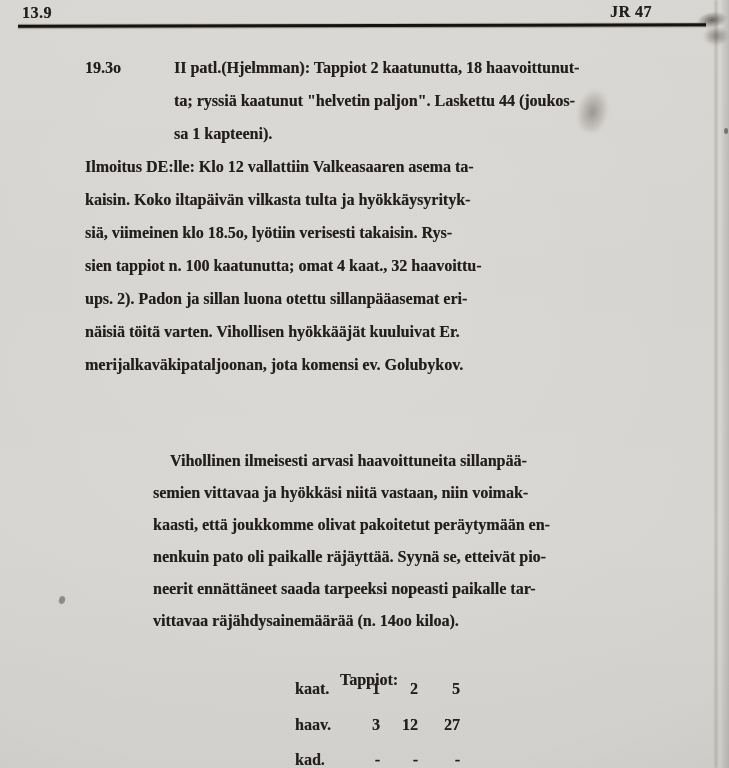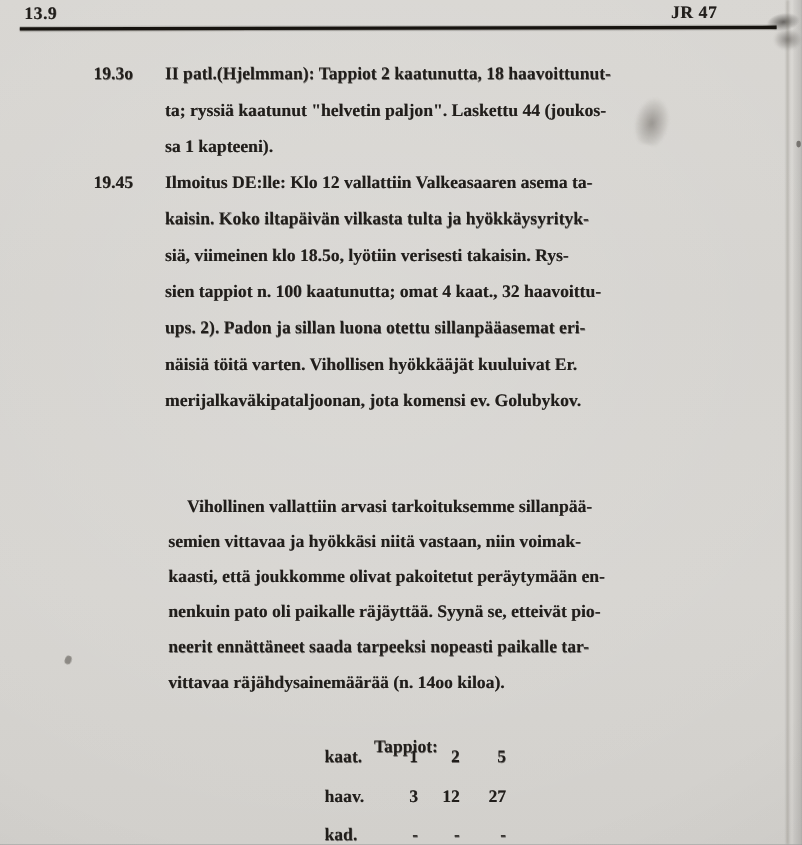--- a/index.html
+++ b/index.html
@@ -19,21 +19,21 @@
   .abs { position:absolute; }
   .hdr-date { left:22px; top:4px; letter-spacing:0.5px; }
   .hdr-unit { left:610px; top:3px; letter-spacing:0.5px; }
   .rule {
     left:18px; top:24px; width:688px; height:3px;
     background:#16130f;
     box-shadow:0 1px 1px rgba(22,19,15,0.35), 0 -1px 0 rgba(22,19,15,0.15);
     transform:rotate(-0.12deg);
   }
   .entries { left:85px; top:51px; line-height:33px; }
-  .entry { display:flex; }
+  .entry { display:flex;gap:24px; }
   .entry-time { width:65px; flex:none; }
   .entry-lines div { white-space:pre; }
   .para { left:153px; top:445px; line-height:32px; }
   .para div { white-space:pre; }
   .para div.first { padding-left:17px; }
   .tbl-title { left:340px; top:663px; line-height:33px; }
   .tbl { left:283px; top:671px; line-height:35.5px; }
   .tbl-row { display:flex; }
   .tbl-label { width:73px; flex:none;margin-left:12px; }
   .tbl-v { flex:none; text-align:right; white-space:pre; }
@@ -87,35 +87,34 @@
   <div class="abs entries" id="entries">
       <div class="entry">
         <div class="entry-time">19.3o</div>
         <div class="entry-lines">
           <div>II patl.(Hjelmman): Tappiot 2 kaatunutta, 18 haavoittunut-</div>
           <div>ta; ryssiä kaatunut "helvetin paljon". Laskettu 44 (joukos-</div>
           <div>sa 1 kapteeni).</div>
         </div>
       </div>
       <div class="entry">
-        <div class="entry-time">19.45</div>
         <div class="entry-lines">
           <div>Ilmoitus DE:lle: Klo 12 vallattiin Valkeasaaren asema ta-</div>
           <div>kaisin. Koko iltapäivän vilkasta tulta ja hyökkäysyrityk-</div>
           <div>siä, viimeinen klo 18.5o, lyötiin verisesti takaisin. Rys-</div>
           <div>sien tappiot n. 100 kaatunutta; omat 4 kaat., 32 haavoittu-</div>
           <div>ups. 2). Padon ja sillan luona otettu sillanpääasemat eri-</div>
           <div>näisiä töitä varten. Vihollisen hyökkääjät kuuluivat Er.</div>
           <div>merijalkaväkipataljoonan, jota komensi ev. Golubykov.</div>
         </div>
       </div>
     </div>
 
   <div class="abs para" id="para">
-      <div class="first">Vihollinen vallattiin arvasi tarkoituksemme sillanpää-</div>
+      <div class="first">Vihollinen ilmeisesti arvasi haavoittuneita sillanpää-</div>
       <div>semien vittavaa ja hyökkäsi niitä vastaan, niin voimak-</div>
       <div>kaasti, että joukkomme olivat pakoitetut peräytymään en-</div>
       <div>nenkuin pato oli paikalle räjäyttää. Syynä se, etteivät pio-</div>
       <div>neerit ennättäneet saada tarpeeksi nopeasti paikalle tar-</div>
       <div>vittavaa räjähdysainemäärää (n. 14oo kiloa).</div>
     </div>
 
   <div class="abs tbl-title">Tappiot:</div>
   <div class="abs tbl" id="losses">
       <div class="tbl-row">

